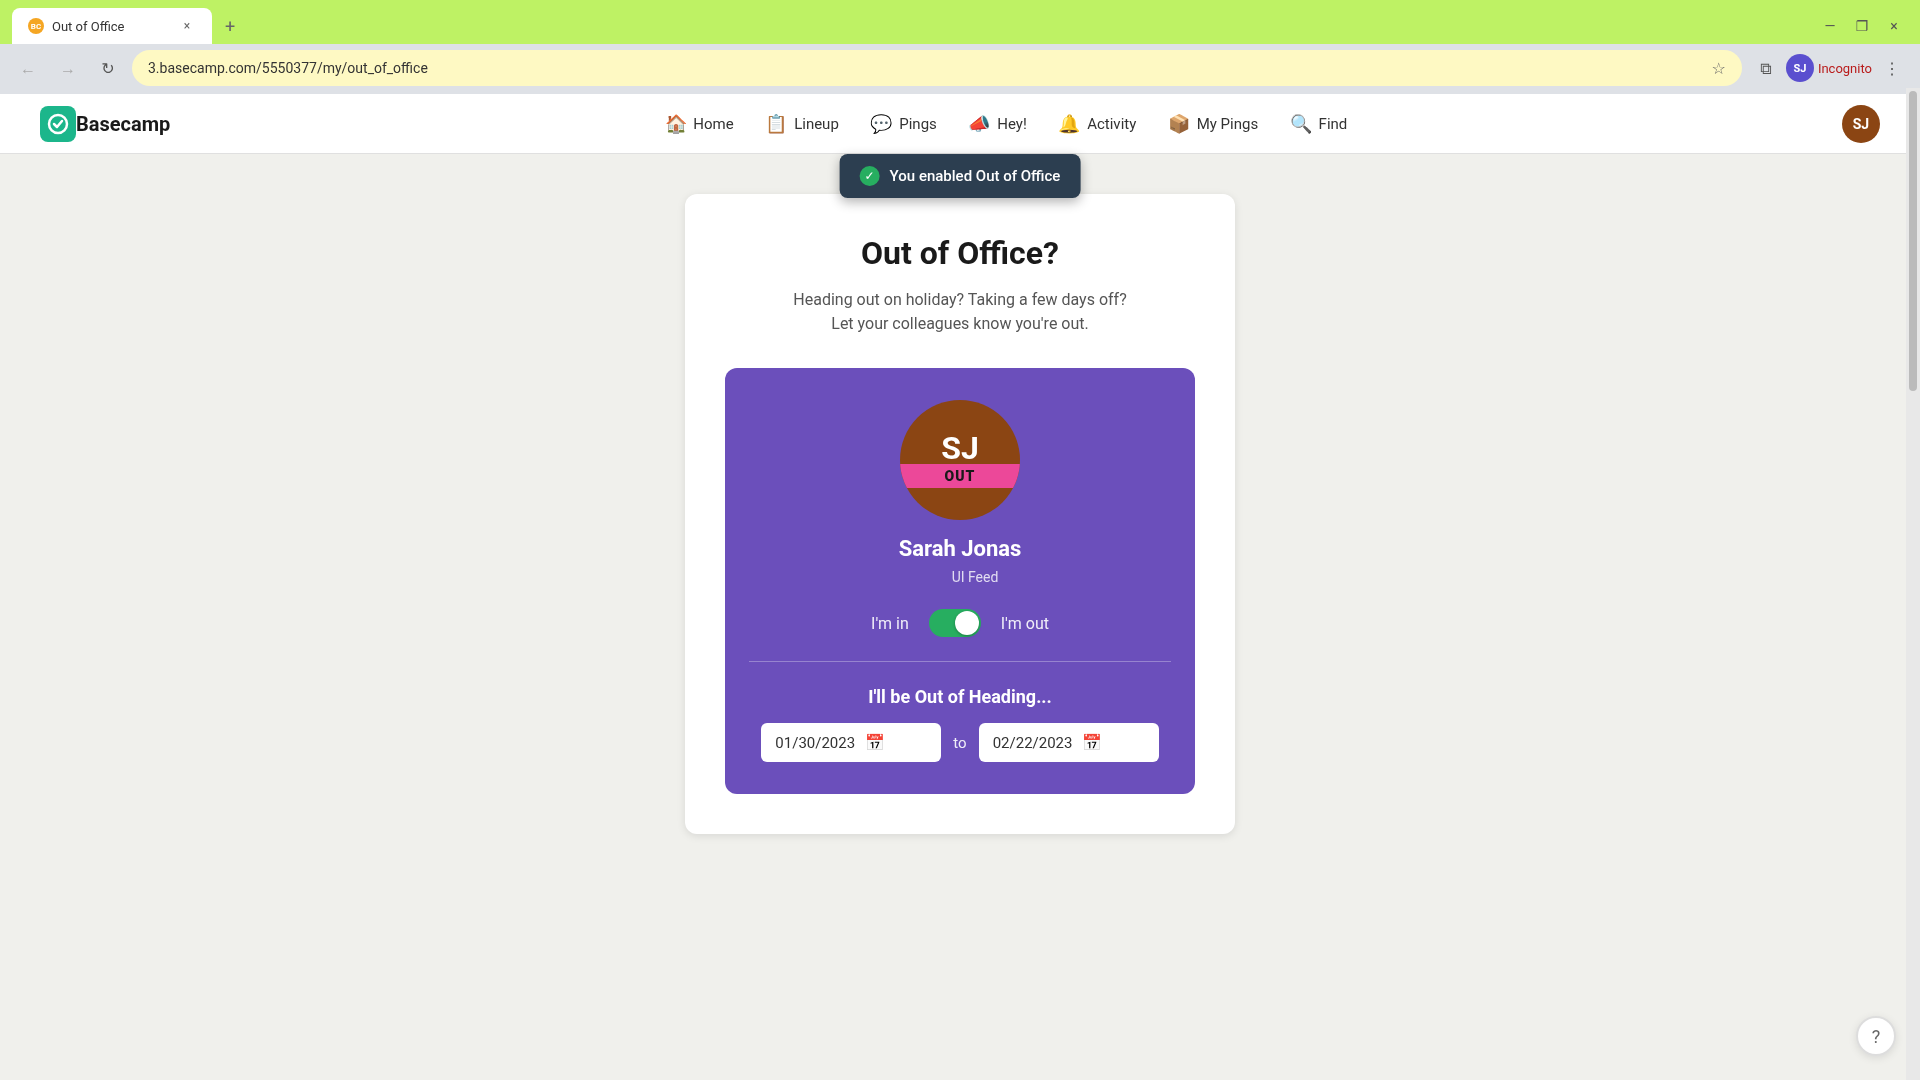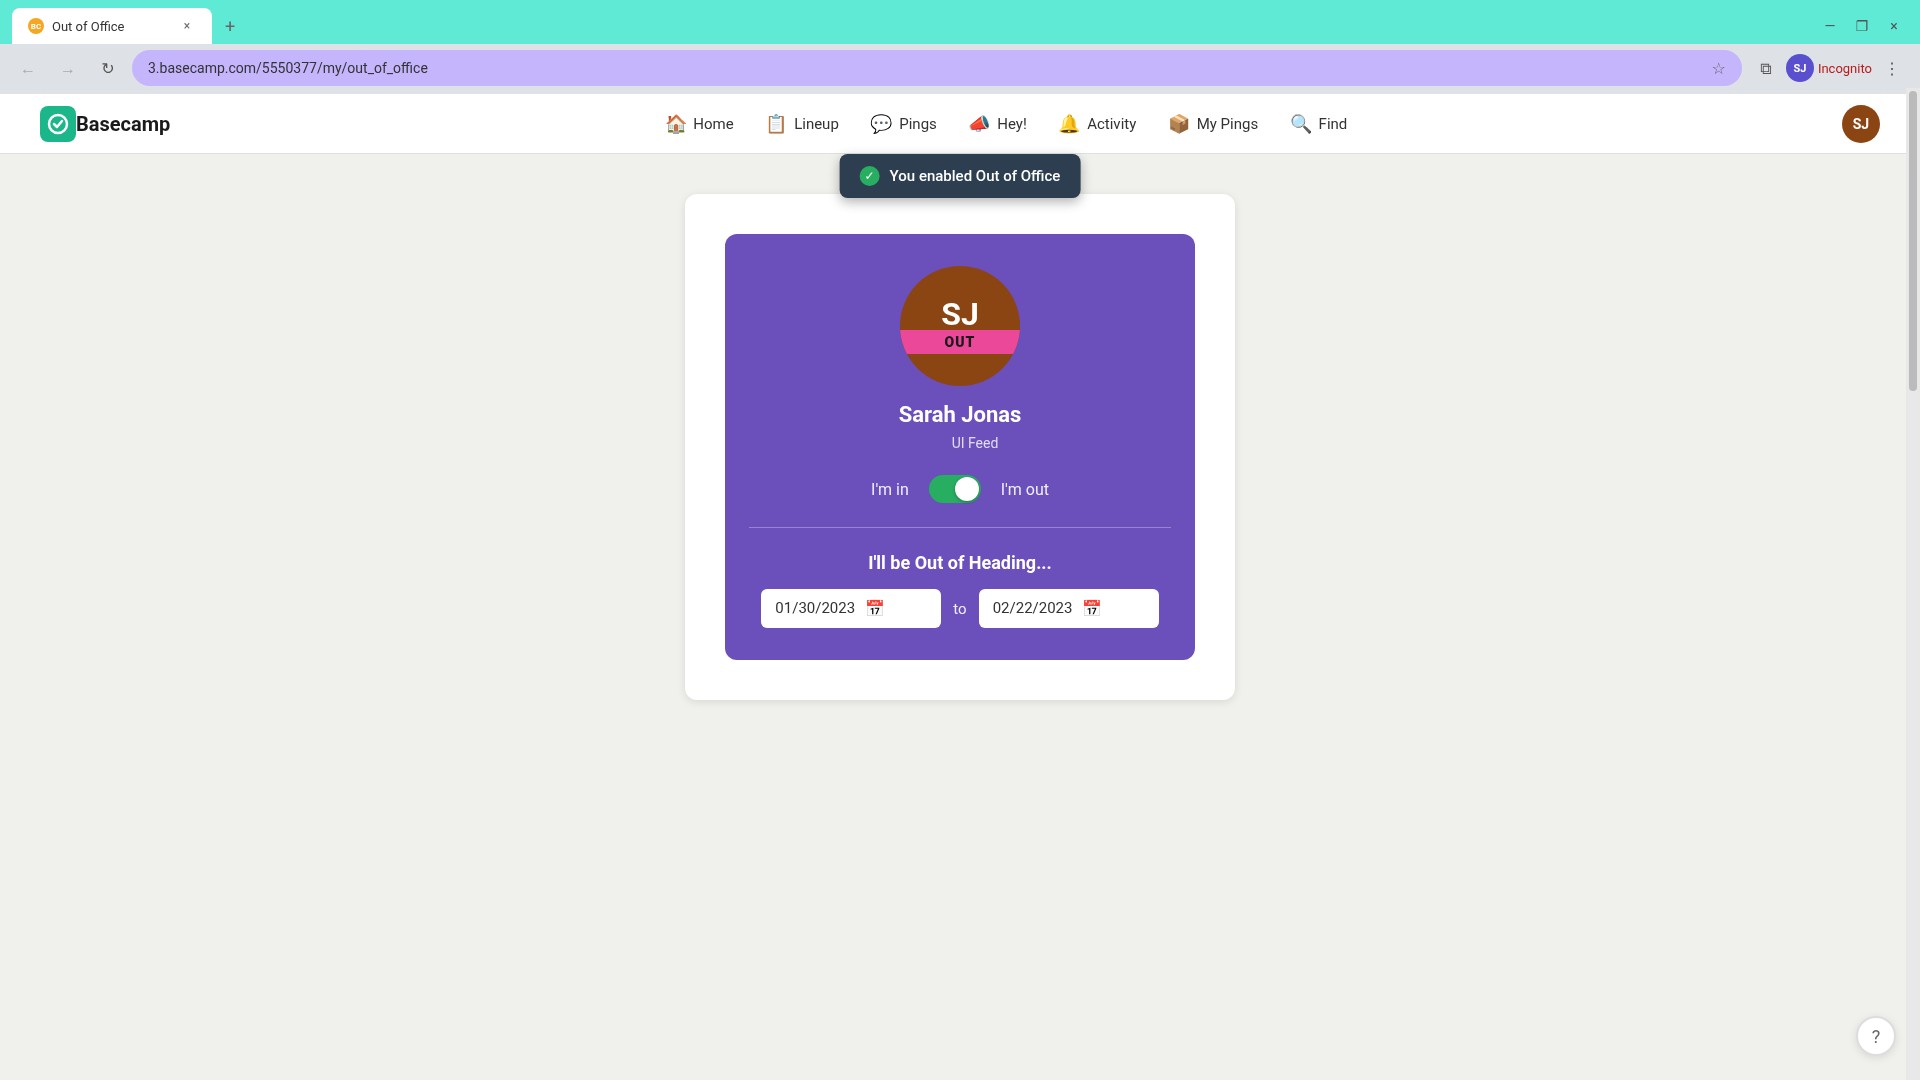--- a/index.html
+++ b/index.html
@@ -14,21 +14,21 @@
     
     .browser-chrome {
       background: #dee1e6;
       width: 100%;
     }
 
     .browser-title-bar {
       display: flex;
       align-items: center;
       padding: 8px 12px 0;
-      background: #5eead4;
+      background: #bef264;
       gap: 8px;
       justify-content: flex-end;
     }
 
     .tab-bar {
       display: flex;
       align-items: center;
       gap: 4px;
     }
 
@@ -123,21 +123,21 @@
       cursor: pointer;
       color: #555;
       font-size: 16px;
     }
     .nav-btn.disabled { color: #aaa; cursor: default; }
 
     .address-bar {
       flex: 1;
       display: flex;
       align-items: center;
-      background: #c4b5fd;
+      background: #fef9c3;
       border-radius: 20px;
       padding: 6px 16px;
       gap: 8px;
       height: 36px;
     }
 
     .address-text {
       flex: 1;
       font-size: 14px;
       color: #333;
@@ -450,20 +450,21 @@
 
     .date-row {
       display: flex;
       align-items: center;
       gap: 12px;
       justify-content: center;
     }
 
     .date-input {
       display: flex;
+      align-items: center;
       background: white;
       border-radius: 6px;
       padding: 10px 14px;
       gap: 10px;
       font-size: 15px;
       color: #333;
       min-width: 180px;
     }
 
     .date-icon {
@@ -604,20 +605,25 @@
     <div class="toast-container">
       <div class="toast">
         <div class="toast-check">✓</div>
         <span>You enabled Out of Office</span>
       </div>
     </div>
   </div>
 
   <div class="page-content">
     <div class="card">
+      <div class="card-header">
+        <h1 class="card-title">Out of Office?</h1>
+        <p class="card-subtitle">Heading out on holiday? Taking a few days off?</p>
+        <p class="card-subtitle">Let your colleagues know you're out.</p>
+      </div>
 
       <div class="purple-card">
 
         <div class="avatar-container">
           <div class="avatar-circle">
             <span class="avatar-initials">SJ</span>
             <div class="avatar-out-badge">OUT</div>
           </div>
         </div>
 

